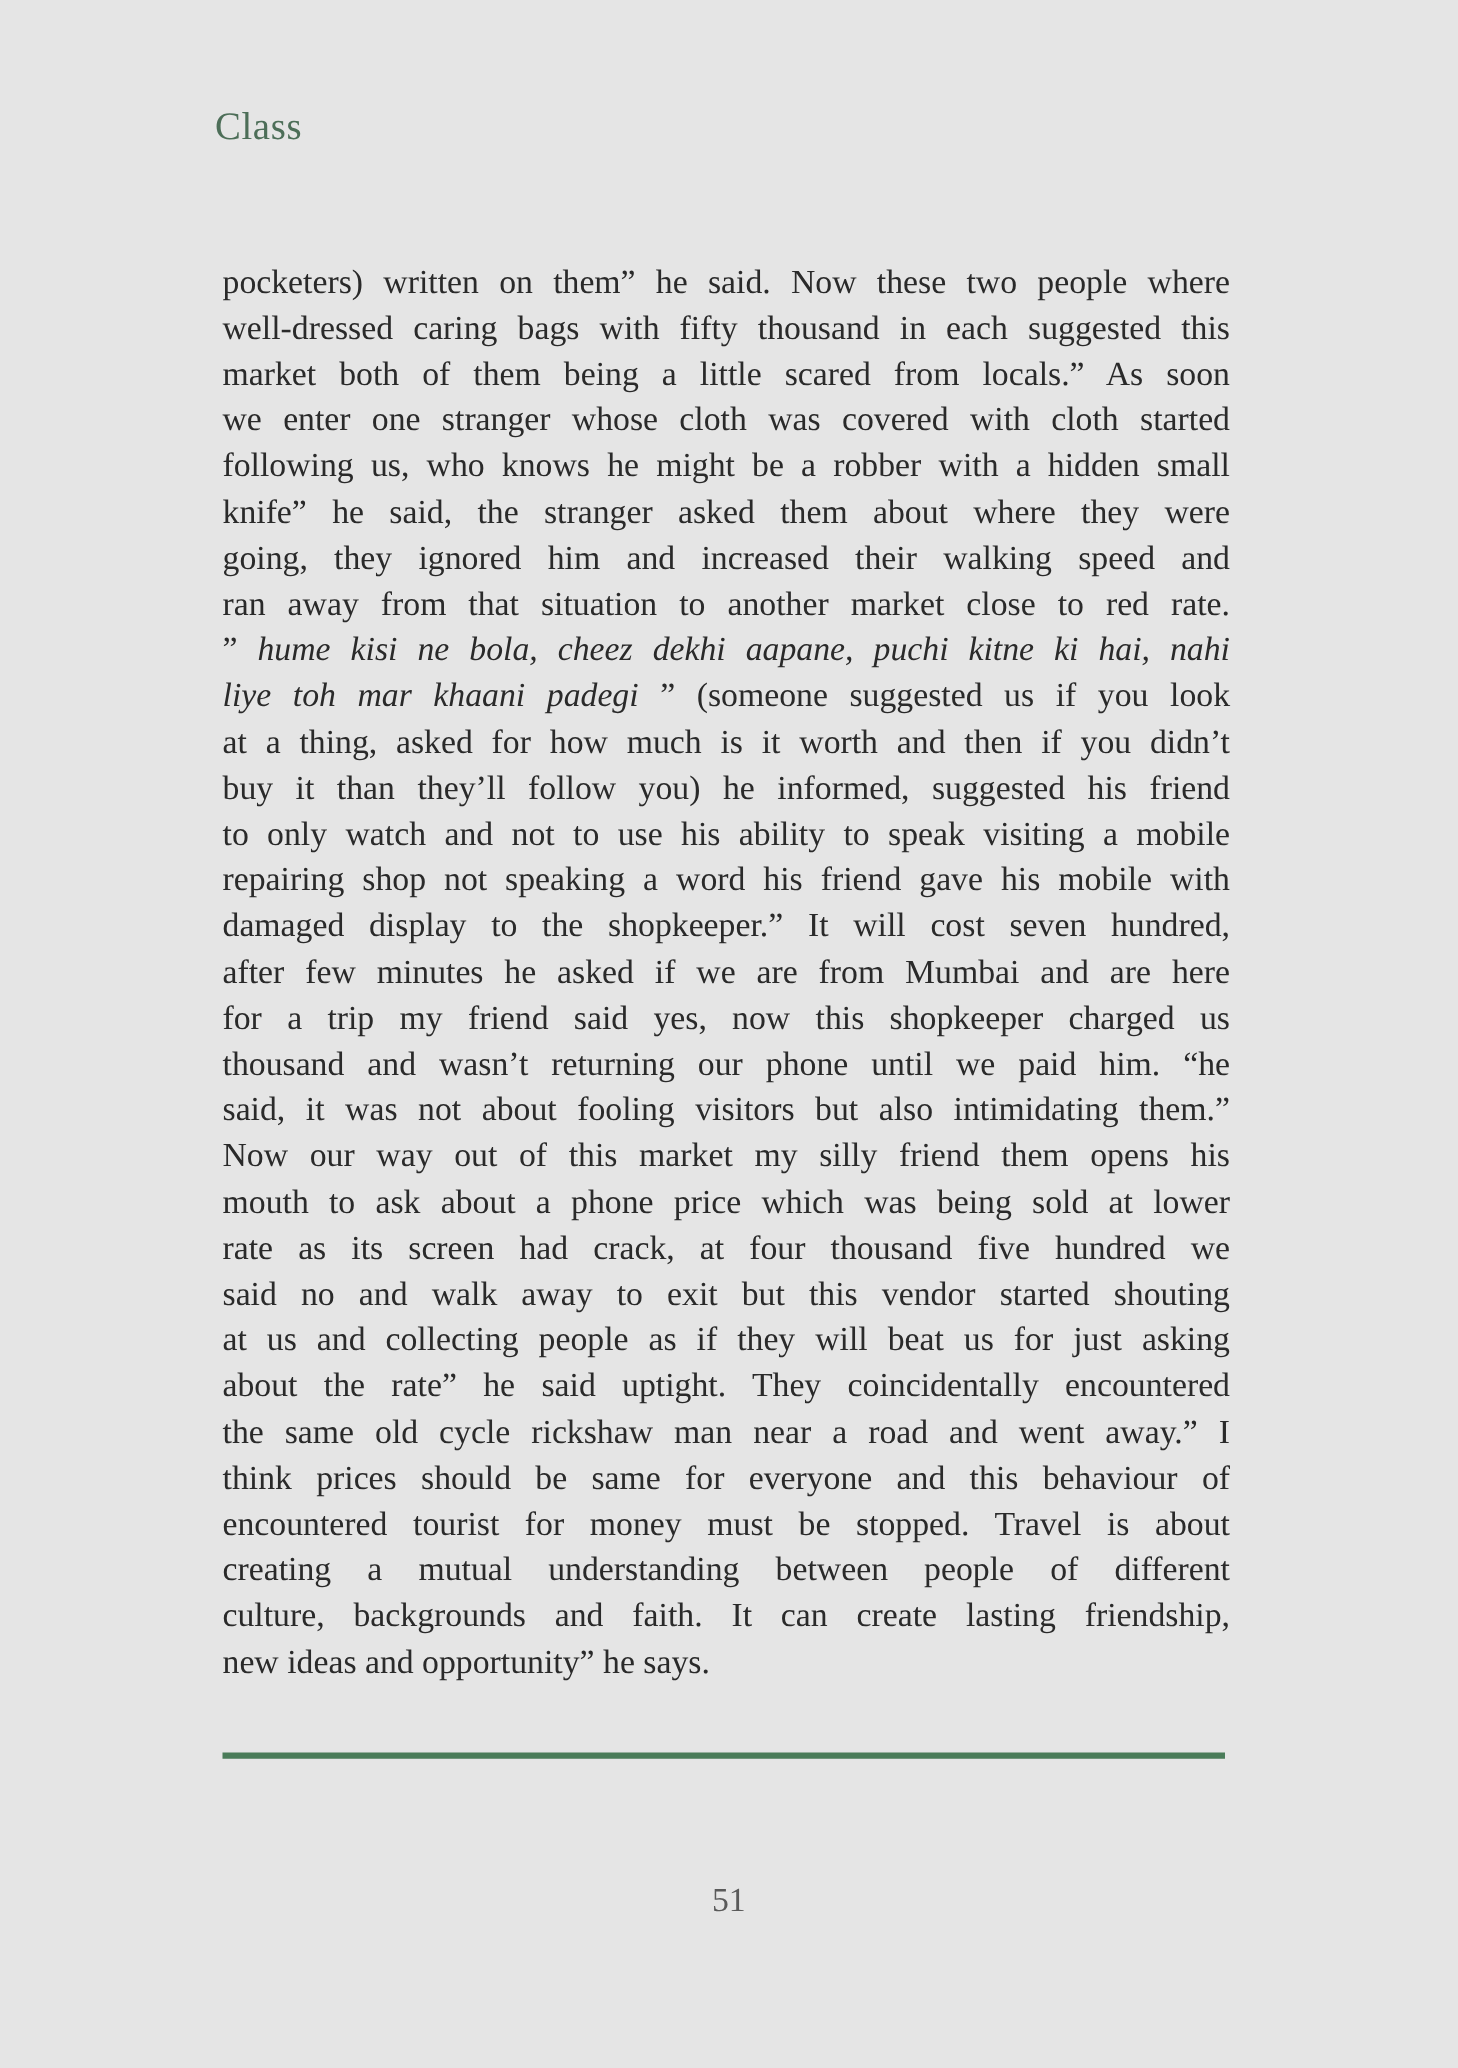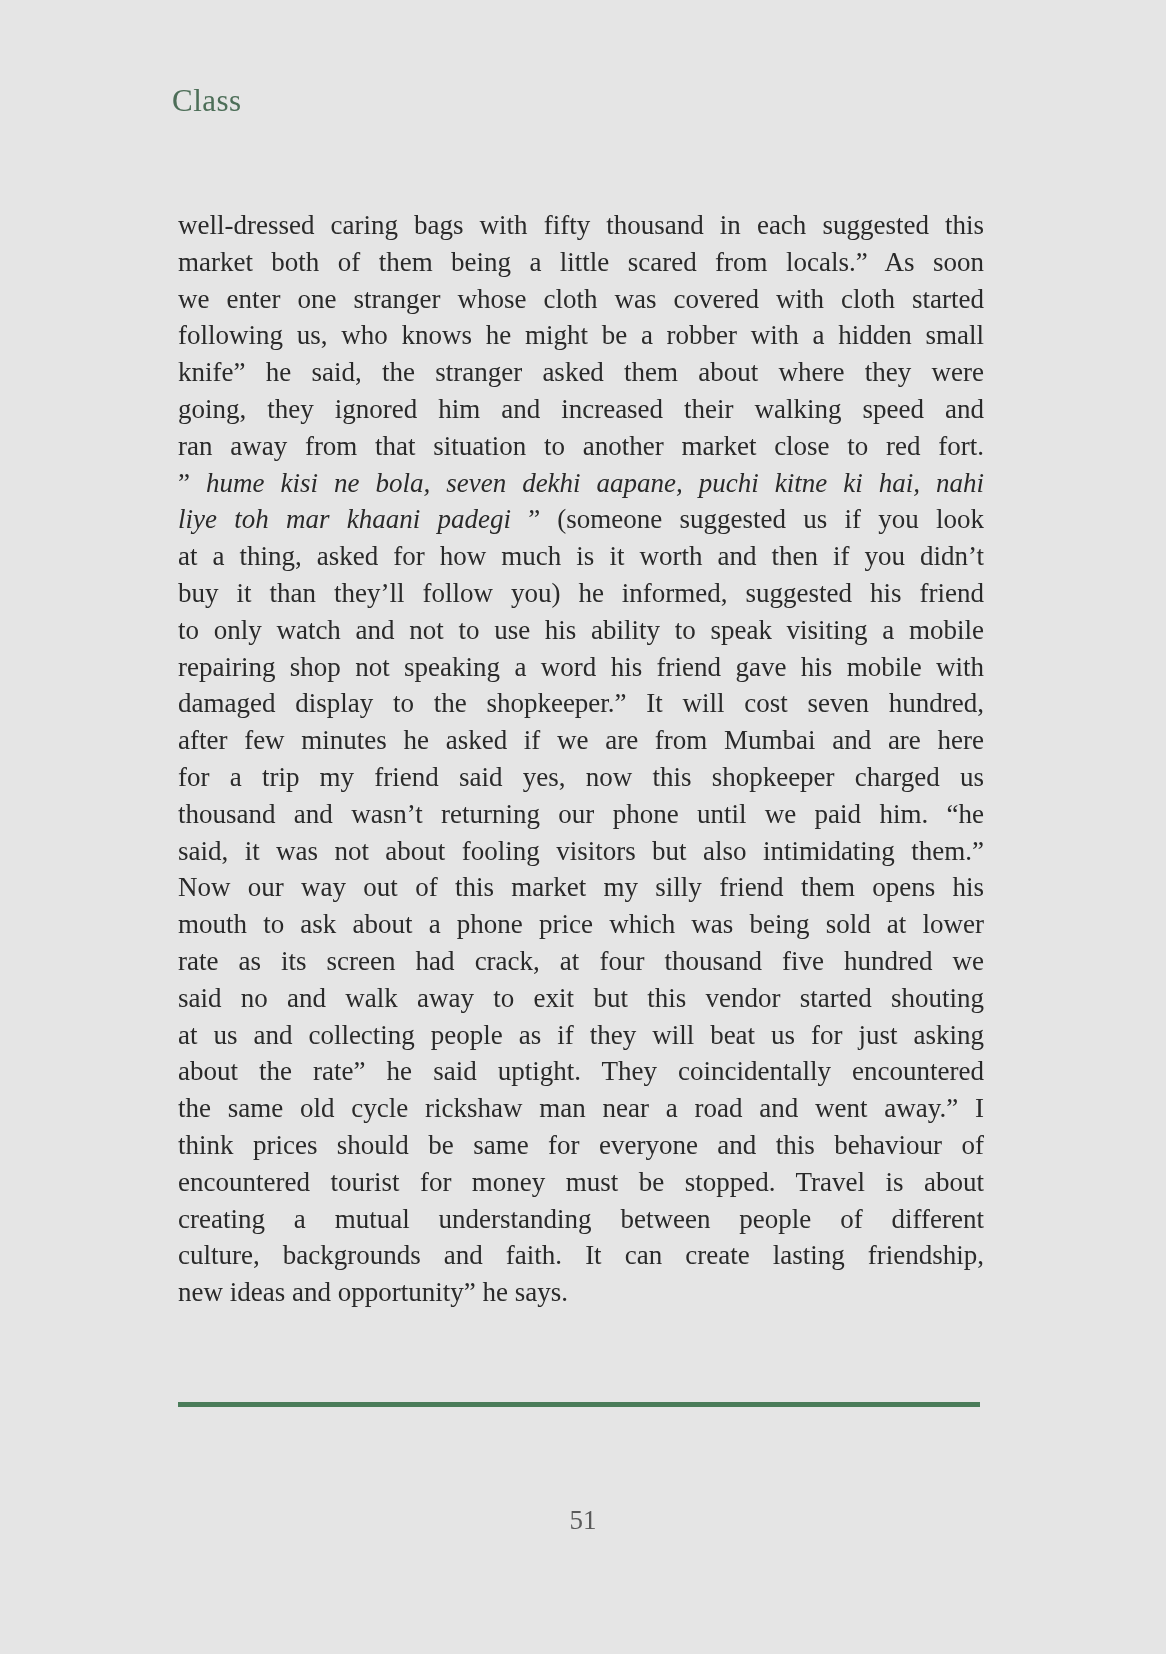--- a/index.html
+++ b/index.html
@@ -62,28 +62,29 @@
   }
 </style>
 </head>
 <body>
 
 <div class="page">
 
   <div class="running-header">Class</div>
 
   <div class="body-text">
+      <div class="line"><span>pocketers) written on them” he said. Now these two people where</span></div>
       <div class="line"><span>well-dressed caring bags with fifty thousand in each suggested this</span></div>
       <div class="line"><span>market both of them being a little scared from locals.” As soon</span></div>
       <div class="line"><span>we enter one stranger whose cloth was covered with cloth started</span></div>
       <div class="line"><span>following us, who knows he might be a robber with a hidden small</span></div>
       <div class="line"><span>knife” he said, the stranger asked them about where they were</span></div>
       <div class="line"><span>going, they ignored him and increased their walking speed and</span></div>
-      <div class="line"><span>ran away from that situation to another market close to red fort.</span></div>
-      <div class="line"><span>” </span><span class="it">hume kisi ne bola, seven dekhi aapane, puchi kitne ki hai, nahi</span></div>
+      <div class="line"><span>ran away from that situation to another market close to red rate.</span></div>
+      <div class="line"><span>” </span><span class="it">hume kisi ne bola, cheez dekhi aapane, puchi kitne ki hai, nahi</span></div>
       <div class="line"><span class="it">liye toh mar khaani padegi </span><span>” (someone suggested us if you look</span></div>
       <div class="line"><span>at a thing, asked for how much is it worth and then if you didn’t</span></div>
       <div class="line"><span>buy it than they’ll follow you) he informed, suggested his friend</span></div>
       <div class="line"><span>to only watch and not to use his ability to speak visiting a mobile</span></div>
       <div class="line"><span>repairing shop not speaking a word his friend gave his mobile with</span></div>
       <div class="line"><span>damaged display to the shopkeeper.” It will cost seven hundred,</span></div>
       <div class="line"><span>after few minutes he asked if we are from Mumbai and are here</span></div>
       <div class="line"><span>for a trip my friend said yes, now this shopkeeper charged us</span></div>
       <div class="line"><span>thousand and wasn’t returning our phone until we paid him. “he</span></div>
       <div class="line"><span>said, it was not about fooling visitors but also intimidating them.”</span></div>

